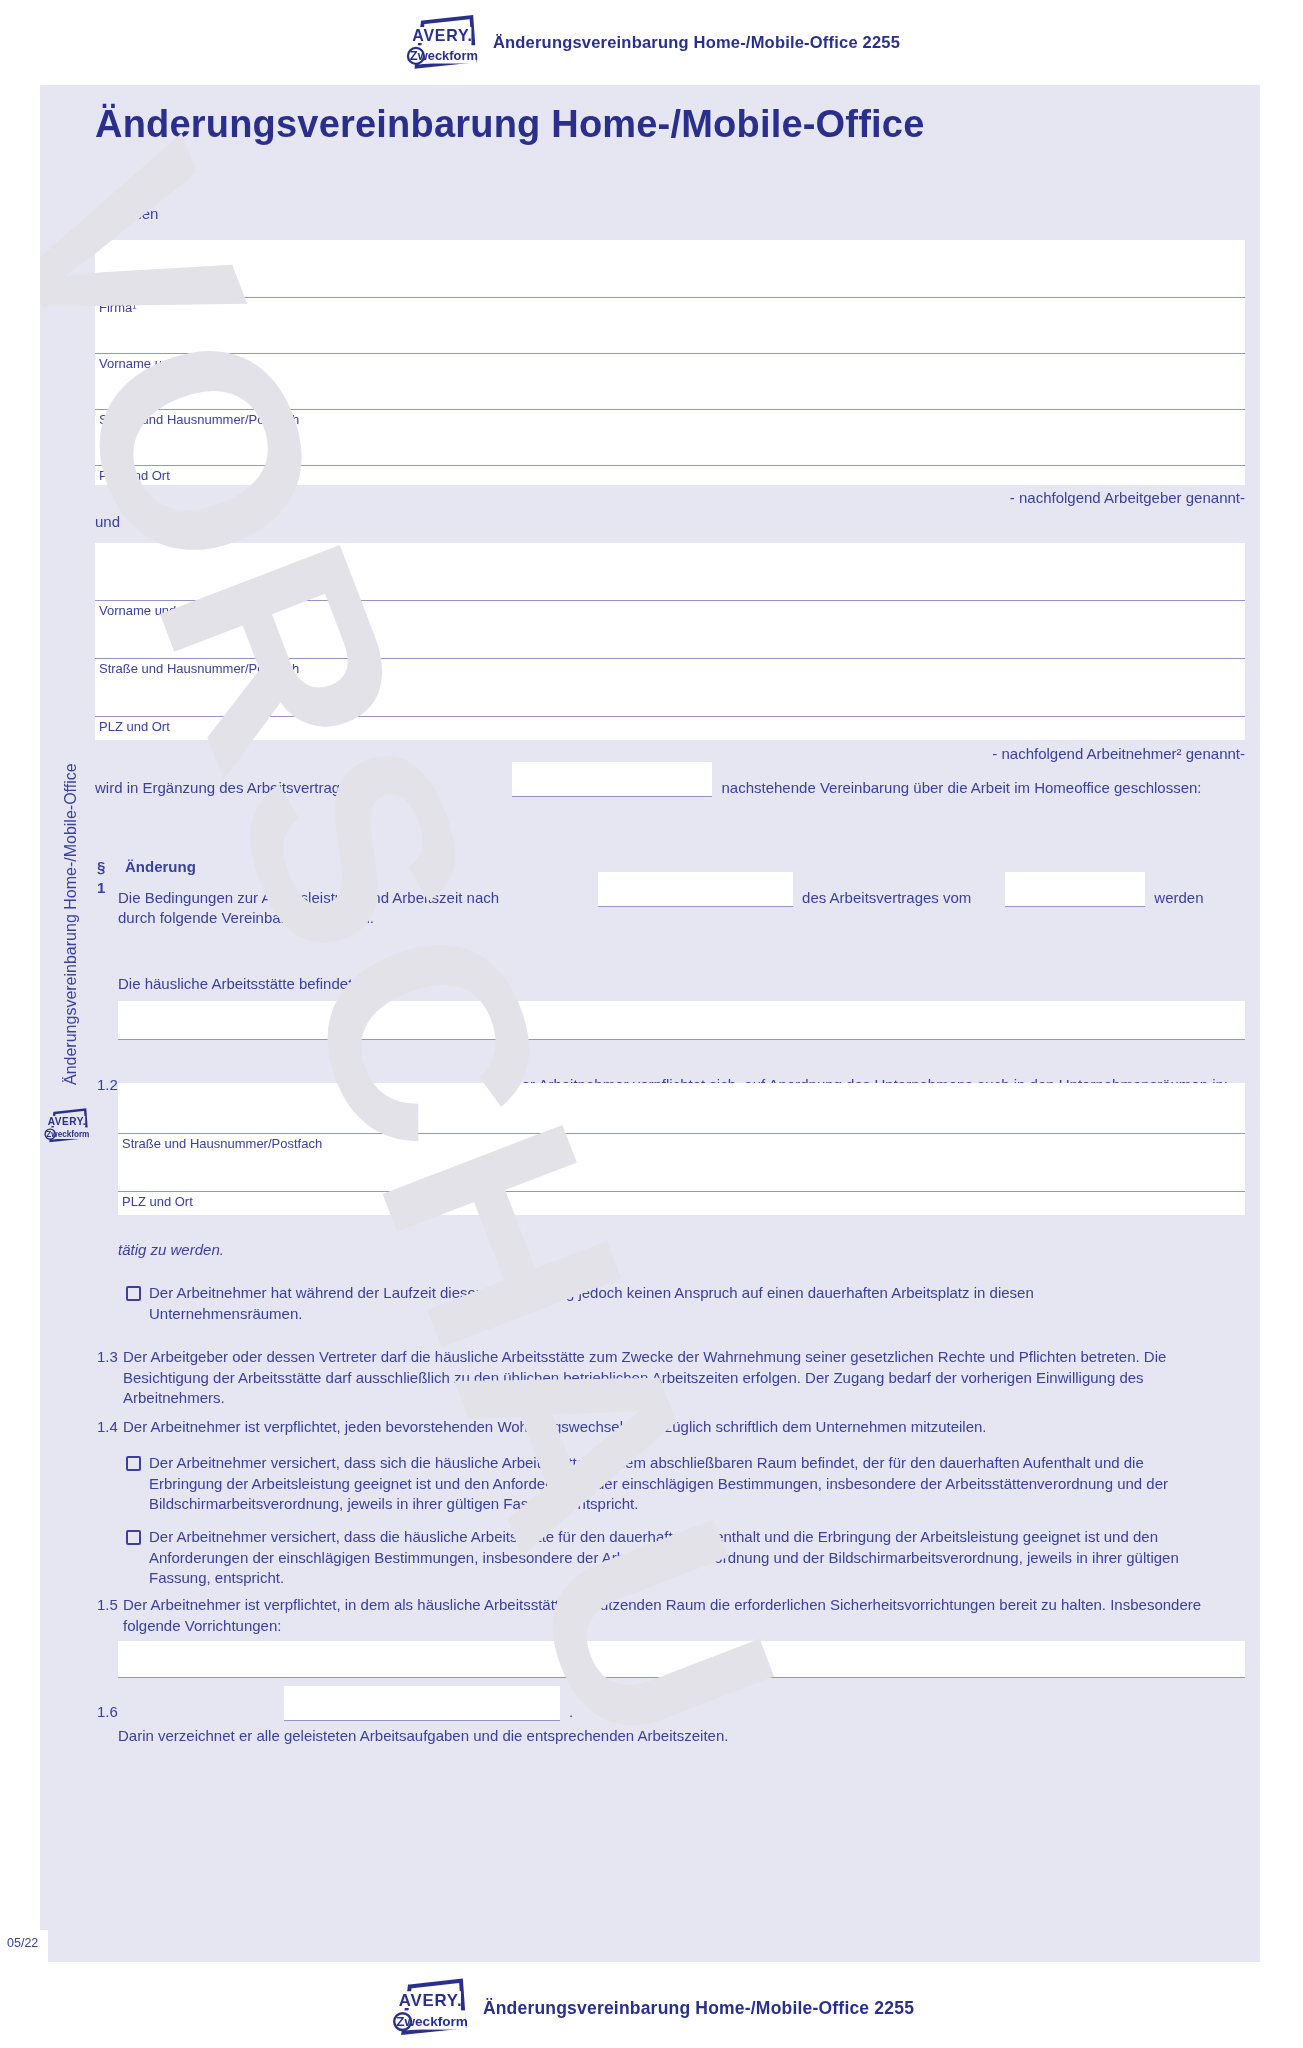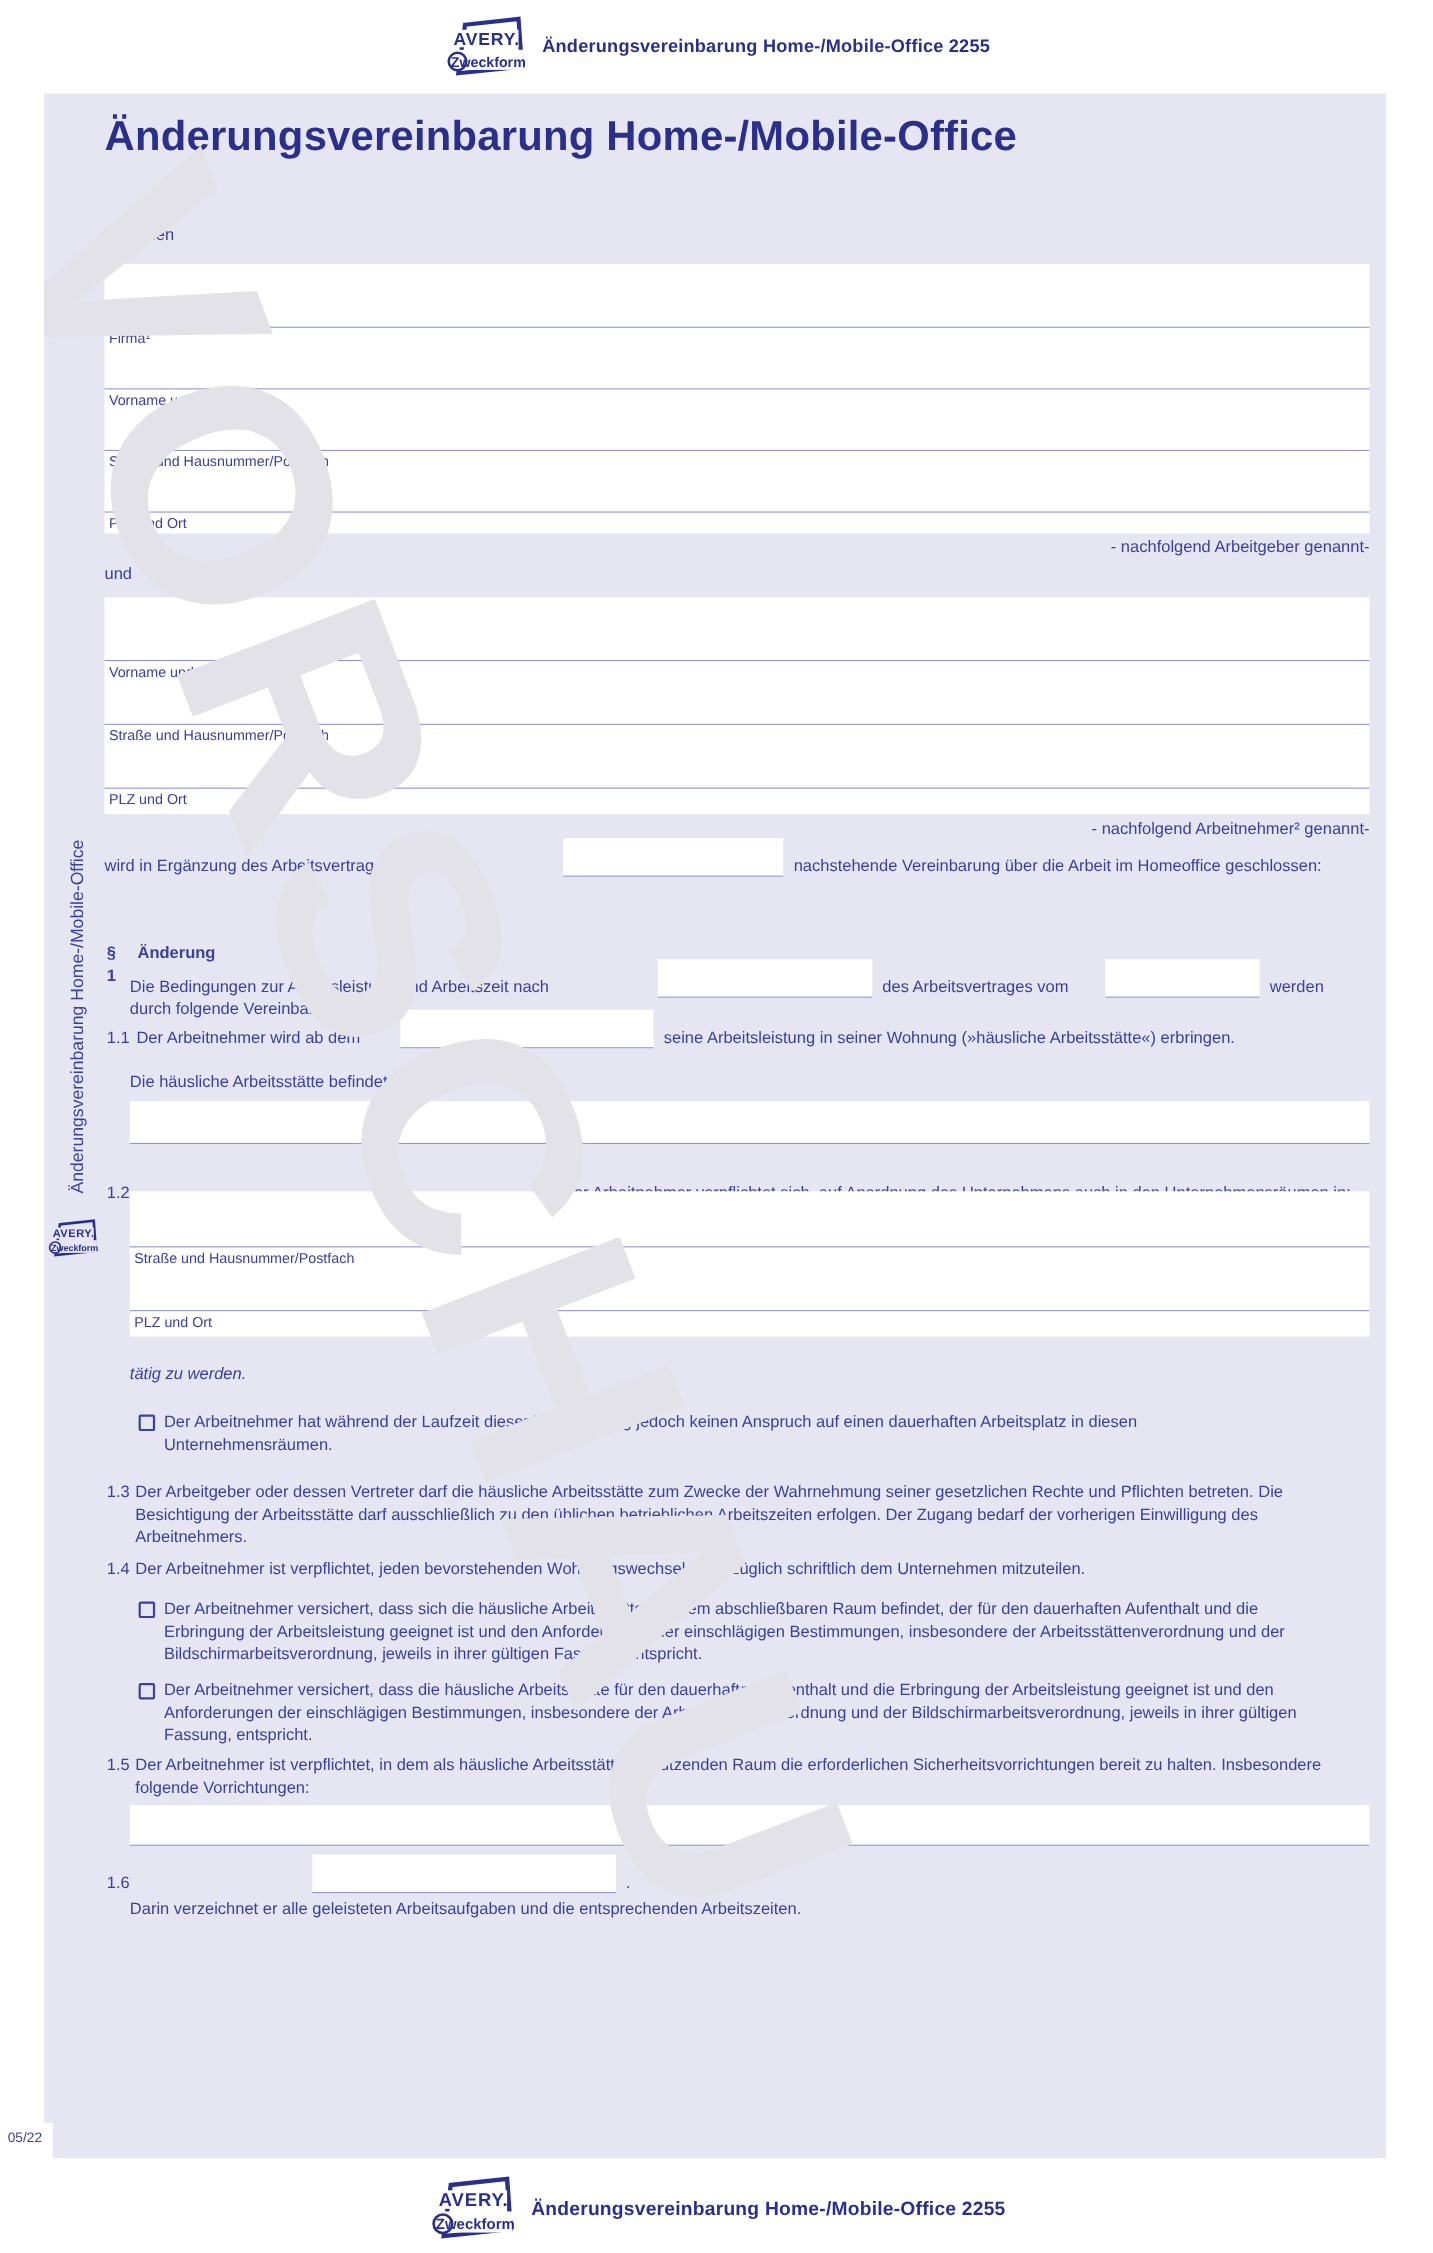--- a/index.html
+++ b/index.html
@@ -125,26 +125,20 @@
 
   <div class="fline" style="left:78px;top:788px;height:34px;">
     <span>Die Bedingungen zur Arbeitsleistung und Arbeitszeit nach</span>
     <span class="ibox" style="width:195px;margin-left:90px;"></span>
     <span>des Arbeitsvertrages vom</span>
     <span class="ibox" style="width:140px;margin-left:25px;"></span>
     <span>werden</span>
   </div>
   <div class="lbl" style="left:78px;top:824px;">durch folgende Vereinbarung betreten.</div>
 
-  <div class="fline" style="left:57px;top:832px;height:36px;">
-    <span class="num">1.1</span>
-    <span>Der Arbeitnehmer wird ab dem</span>
-    <span class="ibox" style="width:230px;margin-left:28px;"></span>
-    <span>seine Arbeitsleistung in seiner Wohnung (»häusliche Arbeitsstätte«) erbringen.</span>
-  </div>
   <div class="lbl" style="left:78px;top:890px;">Die häusliche Arbeitsstätte befindet sich in</div>
   <div class="bigfield" style="left:78px;top:916px;width:1127px;height:38px;"></div>
 
   <div class="para" style="left:57px;top:990px;text-align:right;">
     <span class="num">1.2</span>
     <span style="width:1105px;">Der Arbeitnehmer verpflichtet sich, auf Anordnung des Unternehmens auch in den Unternehmensräumen in:</span>
   </div>
   <div class="block" style="left:78px;top:998px;width:1127px;">
     <div class="frow" style="height:50px;"></div>
     <div class="frow" style="height:57px;">

